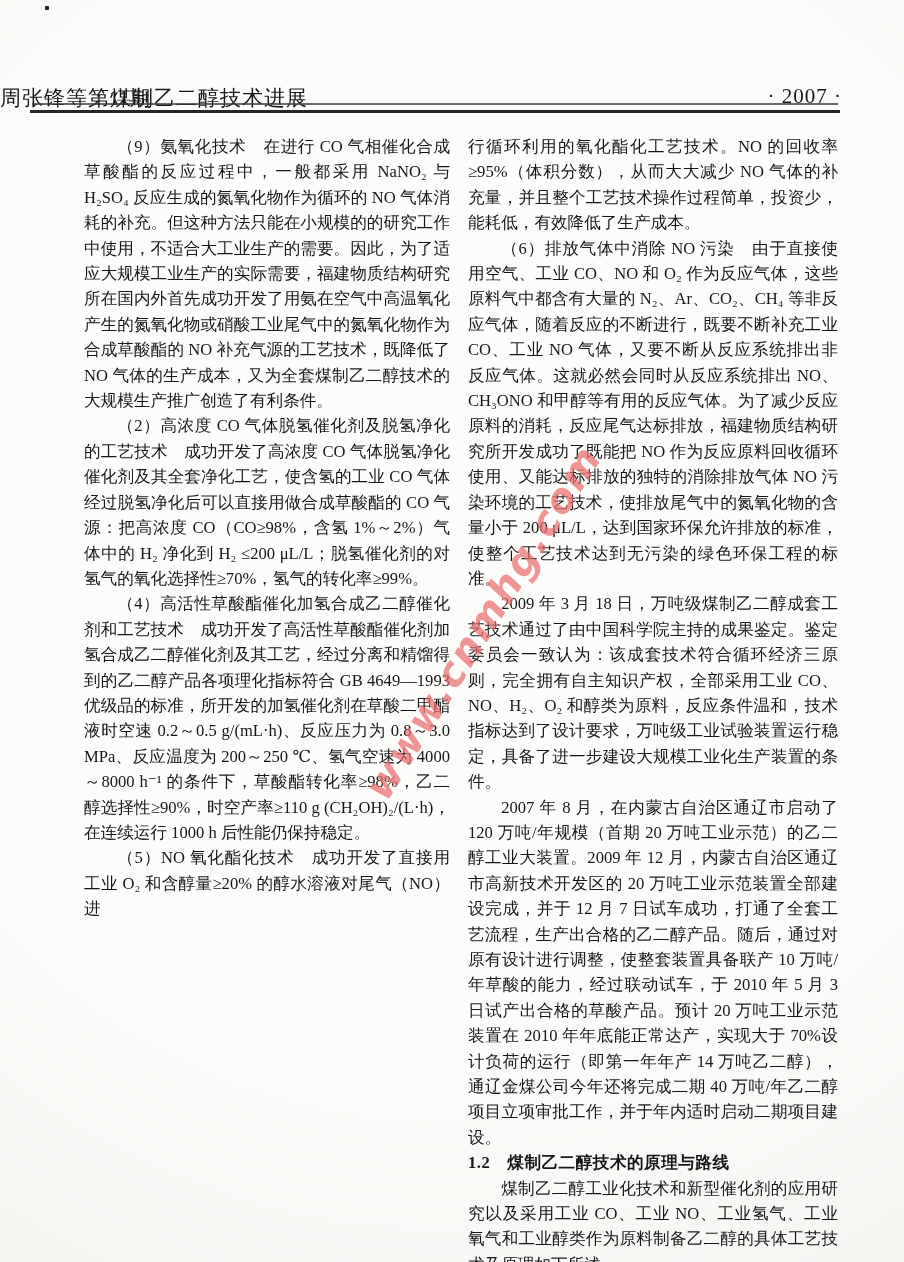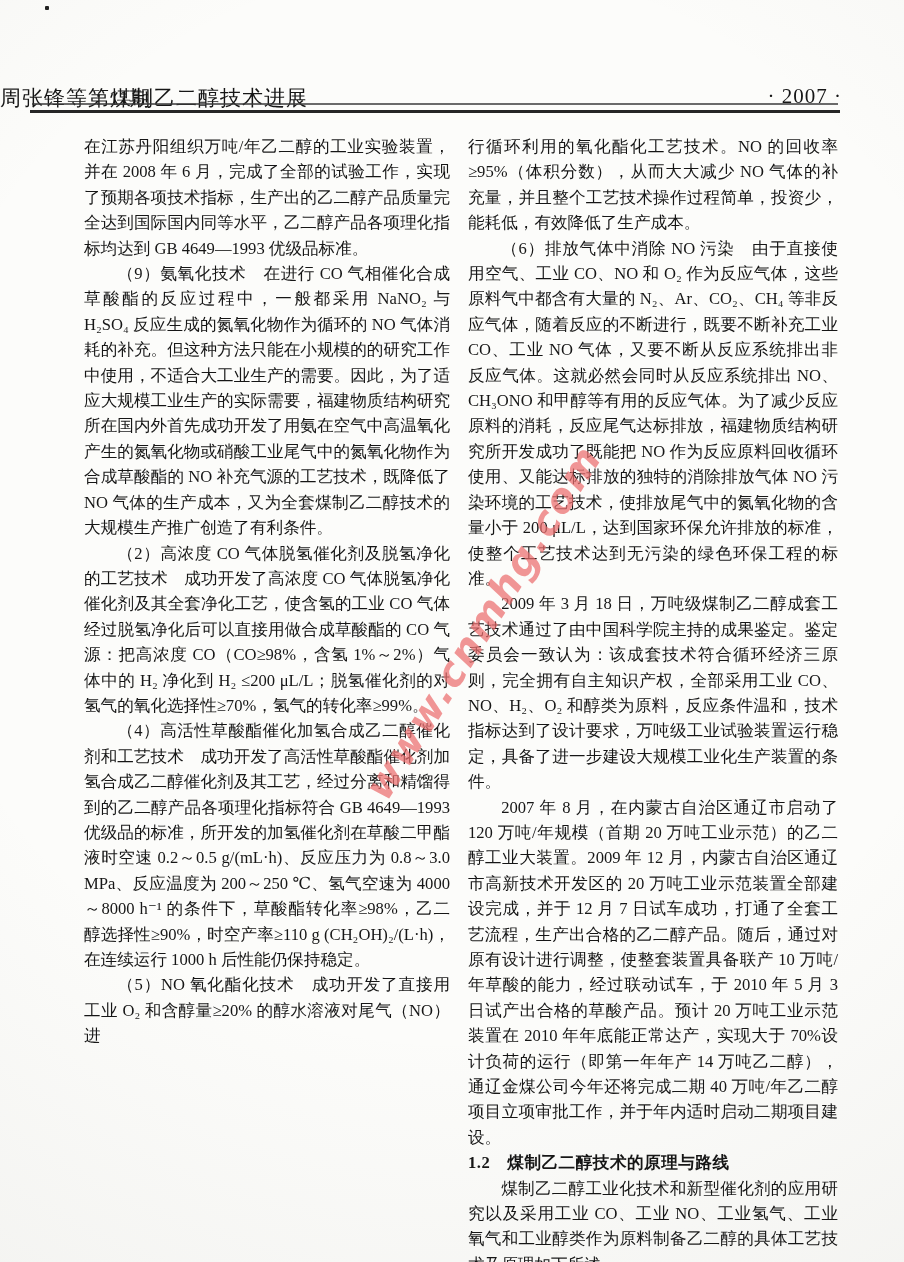--- a/index.html
+++ b/index.html
@@ -54,21 +54,20 @@
 
   <div class="hdr">
     <span class="issue">第11期</span>
     <span class="rtitle">周张锋等：煤制乙二醇技术进展</span>
     <span class="pgno">· 2007 ·</span>
   </div>
   <div class="rule-thin"></div>
   <div class="rule-thick"></div>
 
   <div class="col col-left">
-    <p class="cont">在江苏丹阳组织万吨/年乙二醇的工业实验装置，并在 2008 年 6 月，完成了全部的试验工作，实现了预期各项技术指标，生产出的乙二醇产品质量完全达到国际国内同等水平，乙二醇产品各项理化指标均达到 GB 4649—1993 优级品标准。</p>
     <p class="ind">（9）氨氧化技术　在进行 CO 气相催化合成草酸酯的反应过程中，一般都采用 NaNO₂ 与 H₂SO₄ 反应生成的氮氧化物作为循环的 NO 气体消耗的补充。但这种方法只能在小规模的的研究工作中使用，不适合大工业生产的需要。因此，为了适应大规模工业生产的实际需要，福建物质结构研究所在国内外首先成功开发了用氨在空气中高温氧化产生的氮氧化物或硝酸工业尾气中的氮氧化物作为合成草酸酯的 NO 补充气源的工艺技术，既降低了 NO 气体的生产成本，又为全套煤制乙二醇技术的大规模生产推广创造了有利条件。</p>
     <p class="ind">（2）高浓度 CO 气体脱氢催化剂及脱氢净化的工艺技术　成功开发了高浓度 CO 气体脱氢净化催化剂及其全套净化工艺，使含氢的工业 CO 气体经过脱氢净化后可以直接用做合成草酸酯的 CO 气源：把高浓度 CO（CO≥98%，含氢 1%～2%）气体中的 H₂ 净化到 H₂ ≤200 μL/L；脱氢催化剂的对氢气的氧化选择性≥70%，氢气的转化率≥99%。</p>
     <p class="ind">（4）高活性草酸酯催化加氢合成乙二醇催化剂和工艺技术　成功开发了高活性草酸酯催化剂加氢合成乙二醇催化剂及其工艺，经过分离和精馏得到的乙二醇产品各项理化指标符合 GB 4649—1993 优级品的标准，所开发的加氢催化剂在草酸二甲酯液时空速 0.2～0.5 g/(mL·h)、反应压力为 0.8～3.0 MPa、反应温度为 200～250 ℃、氢气空速为 4000～8000 h⁻¹ 的条件下，草酸酯转化率≥98%，乙二醇选择性≥90%，时空产率≥110 g (CH₂OH)₂/(L·h)，在连续运行 1000 h 后性能仍保持稳定。</p>
     <p class="ind">（5）NO 氧化酯化技术　成功开发了直接用工业 O₂ 和含醇量≥20% 的醇水溶液对尾气（NO）进</p>
   </div>
 
   <div class="col col-right">
     <p class="cont">行循环利用的氧化酯化工艺技术。NO 的回收率≥95%（体积分数），从而大大减少 NO 气体的补充量，并且整个工艺技术操作过程简单，投资少，能耗低，有效降低了生产成本。</p>
     <p class="ind">（6）排放气体中消除 NO 污染　由于直接使用空气、工业 CO、NO 和 O₂ 作为反应气体，这些原料气中都含有大量的 N₂、Ar、CO₂、CH₄ 等非反应气体，随着反应的不断进行，既要不断补充工业 CO、工业 NO 气体，又要不断从反应系统排出非反应气体。这就必然会同时从反应系统排出 NO、CH₃ONO 和甲醇等有用的反应气体。为了减少反应原料的消耗，反应尾气达标排放，福建物质结构研究所开发成功了既能把 NO 作为反应原料回收循环使用、又能达标排放的独特的消除排放气体 NO 污染环境的工艺技术，使排放尾气中的氮氧化物的含量小于 200 μL/L，达到国家环保允许排放的标准，使整个工艺技术达到无污染的绿色环保工程的标准。</p>
     <p class="ind">2009 年 3 月 18 日，万吨级煤制乙二醇成套工艺技术通过了由中国科学院主持的成果鉴定。鉴定委员会一致认为：该成套技术符合循环经济三原则，完全拥有自主知识产权，全部采用工业 CO、NO、H₂、O₂ 和醇类为原料，反应条件温和，技术指标达到了设计要求，万吨级工业试验装置运行稳定，具备了进一步建设大规模工业化生产装置的条件。</p>

